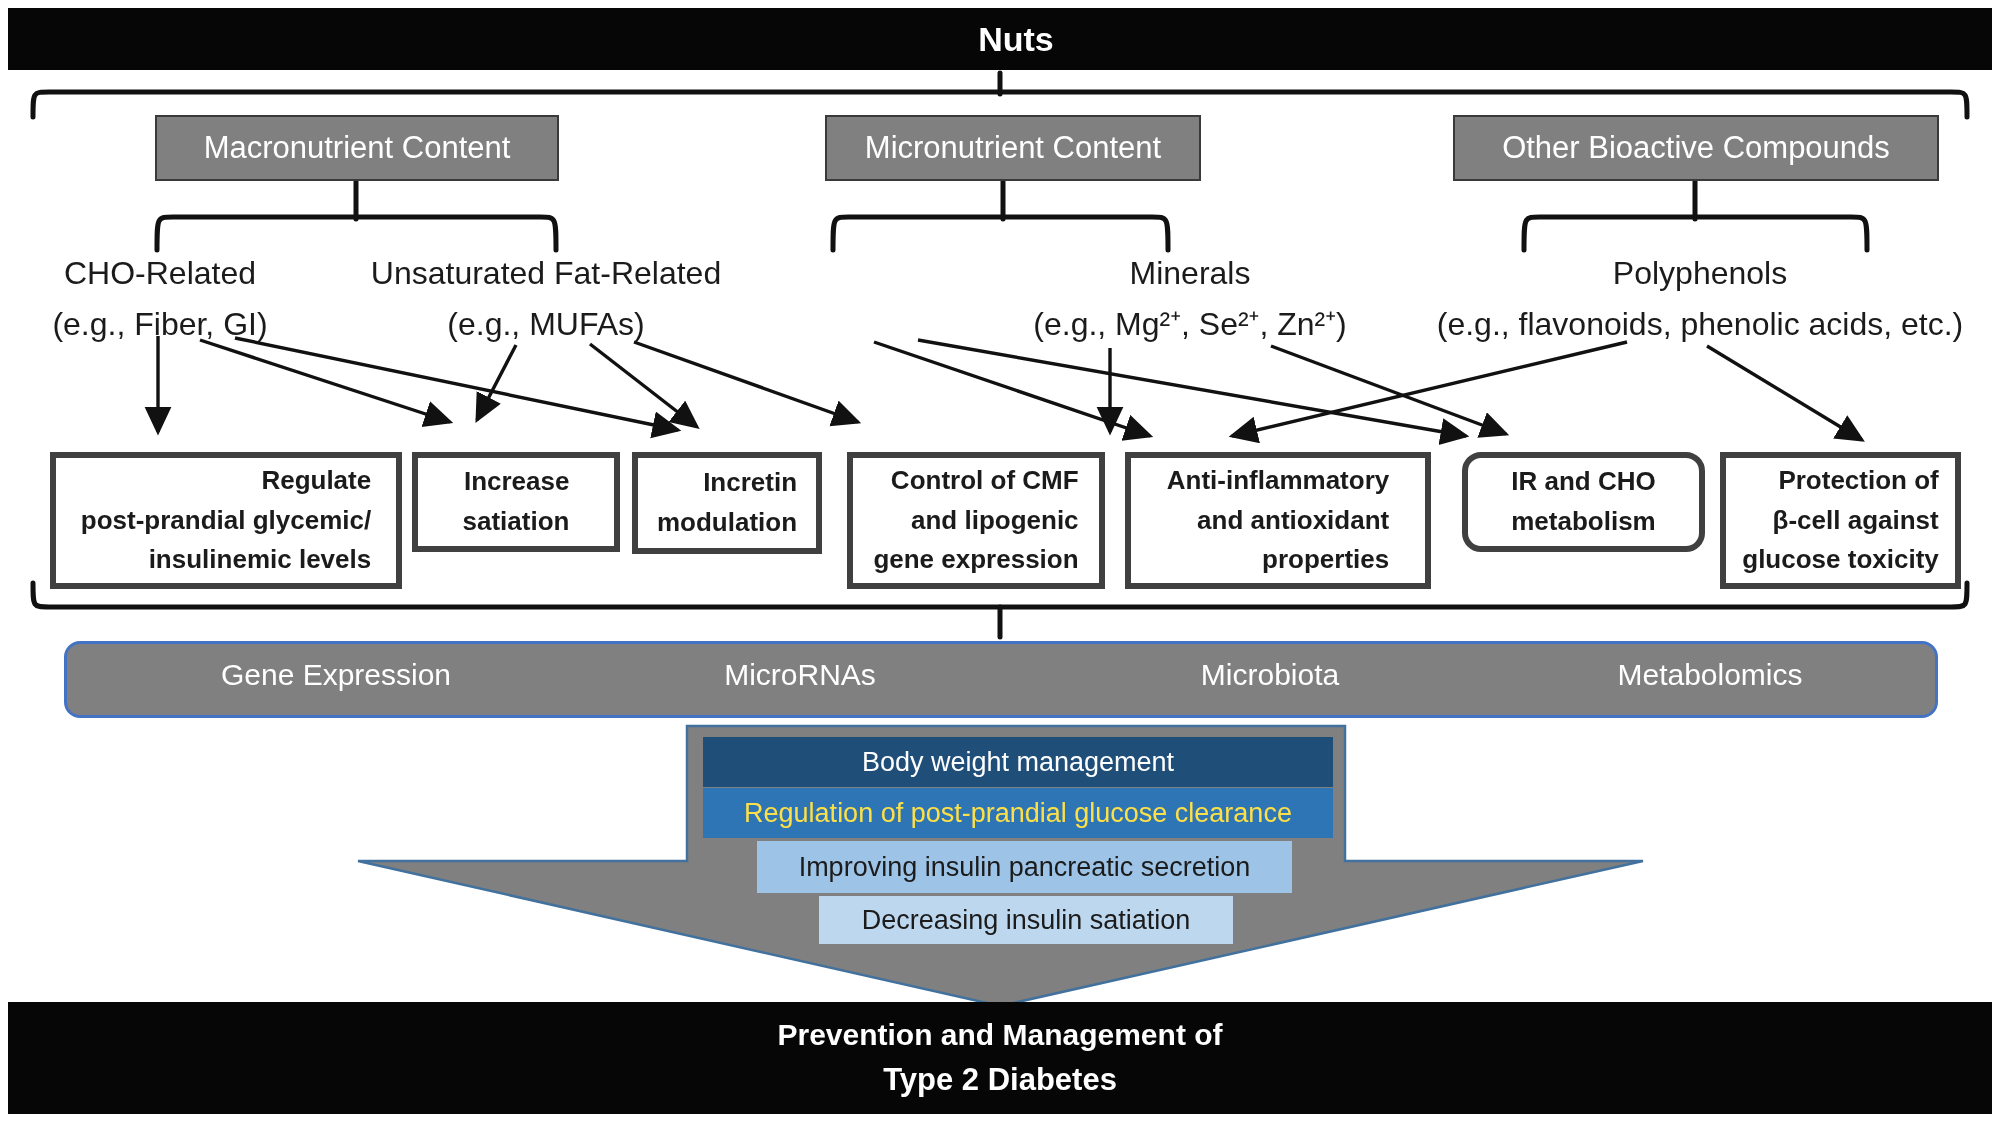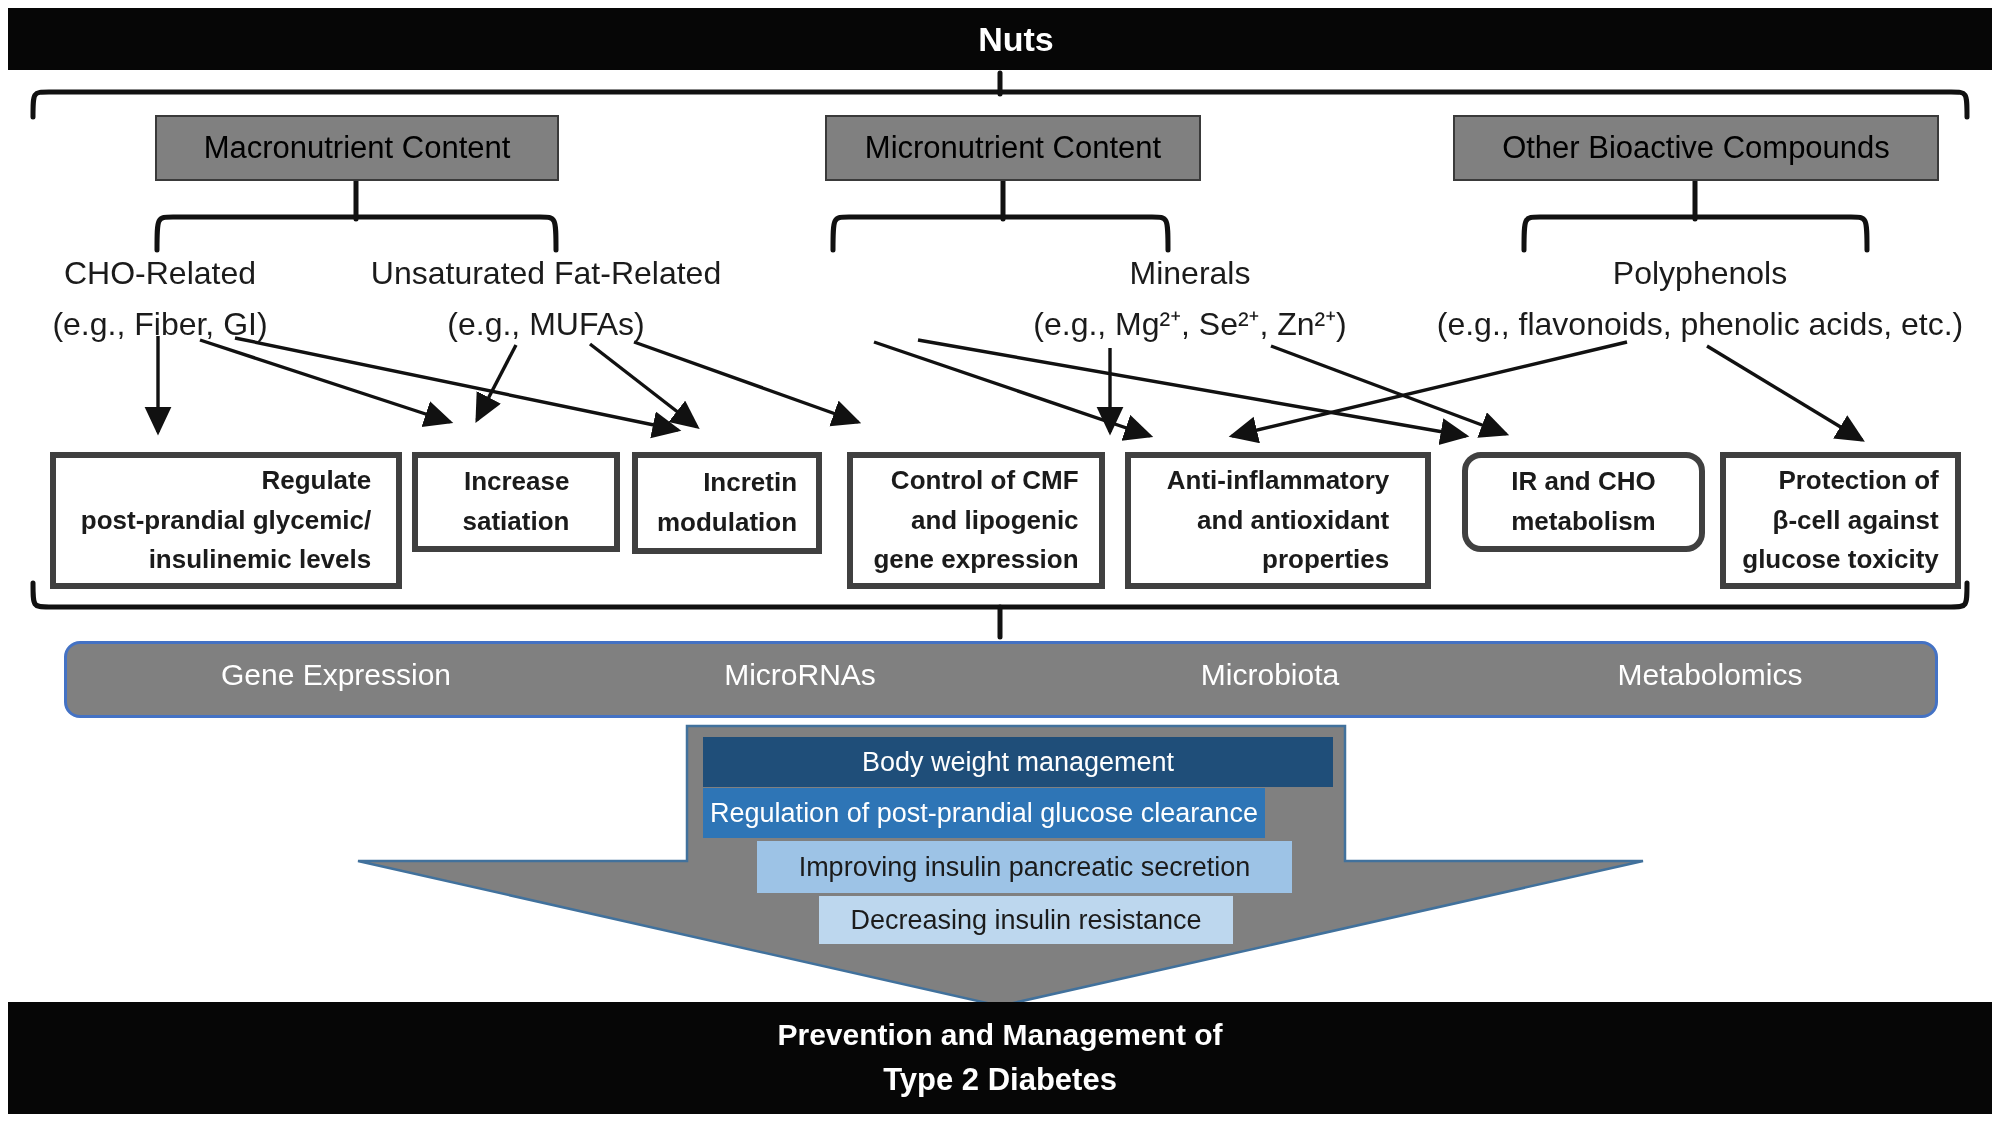--- a/index.html
+++ b/index.html
@@ -1,20 +1,20 @@
 <!DOCTYPE html>
 <html><head>
 <meta charset="utf-8">
 <style>
   html,body{margin:0;padding:0;background:#fff;}
   .canvas{position:relative;width:2000px;height:1124px;background:#fff;overflow:hidden;
           font-family:"Liberation Sans",sans-serif;color:#1b1b1b;}
   .blackbar{position:absolute;background:#060606;color:#fff;display:flex;flex-direction:column;
             align-items:center;justify-content:center;}
-  .graybox{position:absolute;background:#808080;border:2px solid #3a3a3a;color:#000000;
+  .graybox{position:absolute;background:#808080;border:2px solid #3a3a3a;color:#ffffff;
            display:flex;align-items:center;justify-content:center;font-size:31px;}
   .subcat{position:absolute;text-align:center;font-size:32px;line-height:1.6;white-space:pre-line;}
   .outcome{position:absolute;background:#fff;border:6px solid #404040;display:flex;align-items:center;
            justify-content:center;text-align:right;font-size:26px;line-height:1.53;white-space:pre-line;font-weight:bold;}
   .omicsbar{position:absolute;left:64px;top:641px;width:1874px;height:77px;background:#808080;
             border:3px solid #4472C4;border-radius:16px;box-sizing:border-box;}
   .omicslabel{position:absolute;top:658px;transform:translateX(-50%);color:#fff;font-size:30px;z-index:3;}
   .step{position:absolute;display:flex;align-items:center;justify-content:center;font-size:27px;z-index:2;}
   .svglayer{position:absolute;left:0;top:0;z-index:1;}
   .htmllayer{z-index:2;}
@@ -107,22 +107,22 @@
 β-cell against
 glucose toxicity</div>
 
   <div class="omicsbar htmllayer"></div>
   <span class="omicslabel" style="left:336px;">Gene Expression</span>
   <span class="omicslabel" style="left:800px;">MicroRNAs</span>
   <span class="omicslabel" style="left:1270px;">Microbiota</span>
   <span class="omicslabel" style="left:1710px;">Metabolomics</span>
 
   <div class="step" style="left:703px;top:737px;width:630px;height:50px;background:#1F4E79;color:#fff;">Body weight management</div>
-  <div class="step" style="left:703px;top:788px;width:562px;height:50px;background:#2E75B6;color:#ffffff;">Regulation of post-prandial glucose clearance</div>
+  <div class="step" style="left:703px;top:788px;width:630px;height:50px;background:#2E75B6;color:#fde047;">Regulation of post-prandial glucose clearance</div>
   <div class="step" style="left:757px;top:841px;width:535px;height:52px;background:#9DC3E6;color:#1b1b1b;">Improving insulin pancreatic secretion</div>
-  <div class="step" style="left:819px;top:896px;width:414px;height:48px;background:#BDD7EE;color:#1b1b1b;">Decreasing insulin resistance</div>
+  <div class="step" style="left:819px;top:896px;width:414px;height:48px;background:#BDD7EE;color:#1b1b1b;">Decreasing insulin satiation</div>
 
   <div class="blackbar htmllayer" style="left:8px;top:1002px;width:1984px;height:112px;">
     <div class="ftr1">Prevention and Management of</div>
     <div class="ftr2">Type 2 Diabetes</div>
   </div>
 
 </div>
 
 </body></html>

